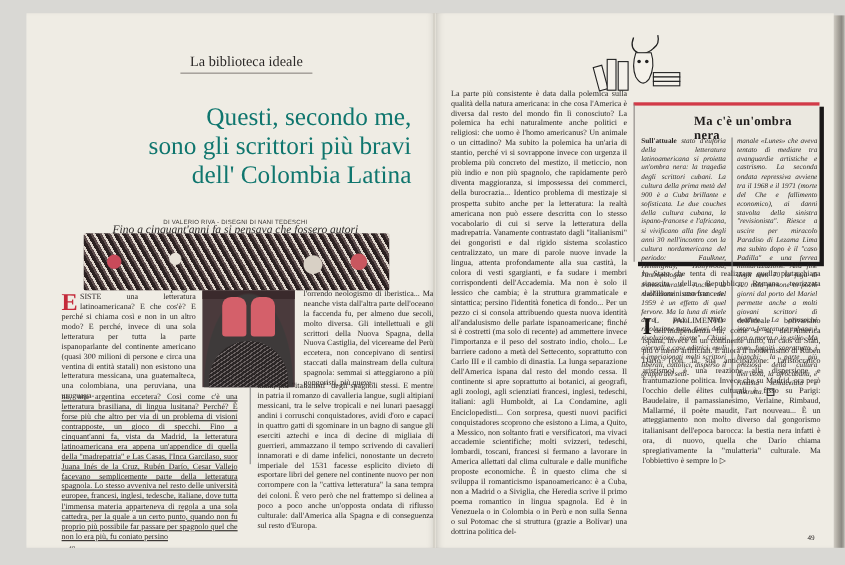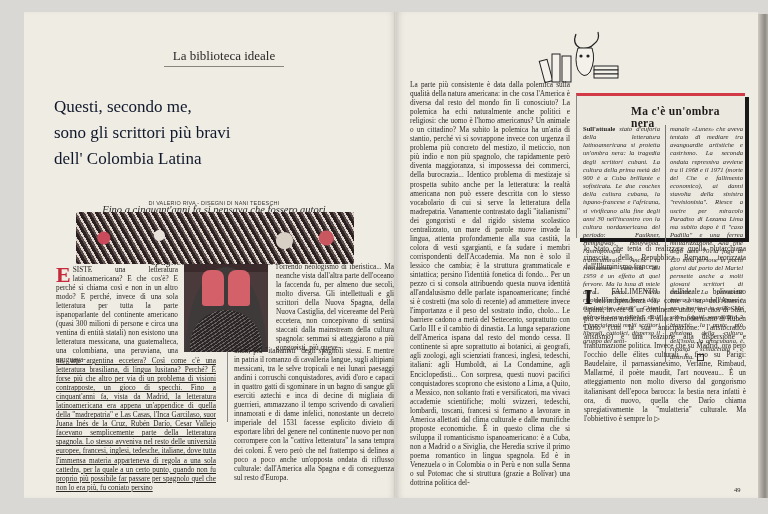--- a/index.html
+++ b/index.html
@@ -25,22 +25,22 @@
     .spine { position: absolute; left: 378px; top: 12px; width: 4px; height: 486px; background: linear-gradient(to right, #cfcbc1, #e8e5dd); }
 
     
     .rubric {
       position: absolute; left: 140px; top: 36px; width: 120px;
       font-size: 13px; text-align: center; color: #2b2827;
       border-bottom: 1px solid #8a857f; padding-bottom: 2px;
     }
     .headline {
       position: absolute; left: 30px; top: 82px; width: 320px;
-      text-align: left; color: #0f172a;
-      font-size: 17px; line-height: 26px; font-weight: normal;
+      text-align: right; color: #0f766e;
+      font-size: 23px; line-height: 26px; font-weight: normal;
       margin: 0;
     }
     .headline span { display: block; }
     .subhead {
       position: absolute; left: 40px; top: 152px; width: 300px;
       text-align: center; font-style: italic; font-size: 10.5px; line-height: 12px;
       color: #2b2827;
     }
     .subhead span { display: block; margin-top: 40px; }
     .byline {

